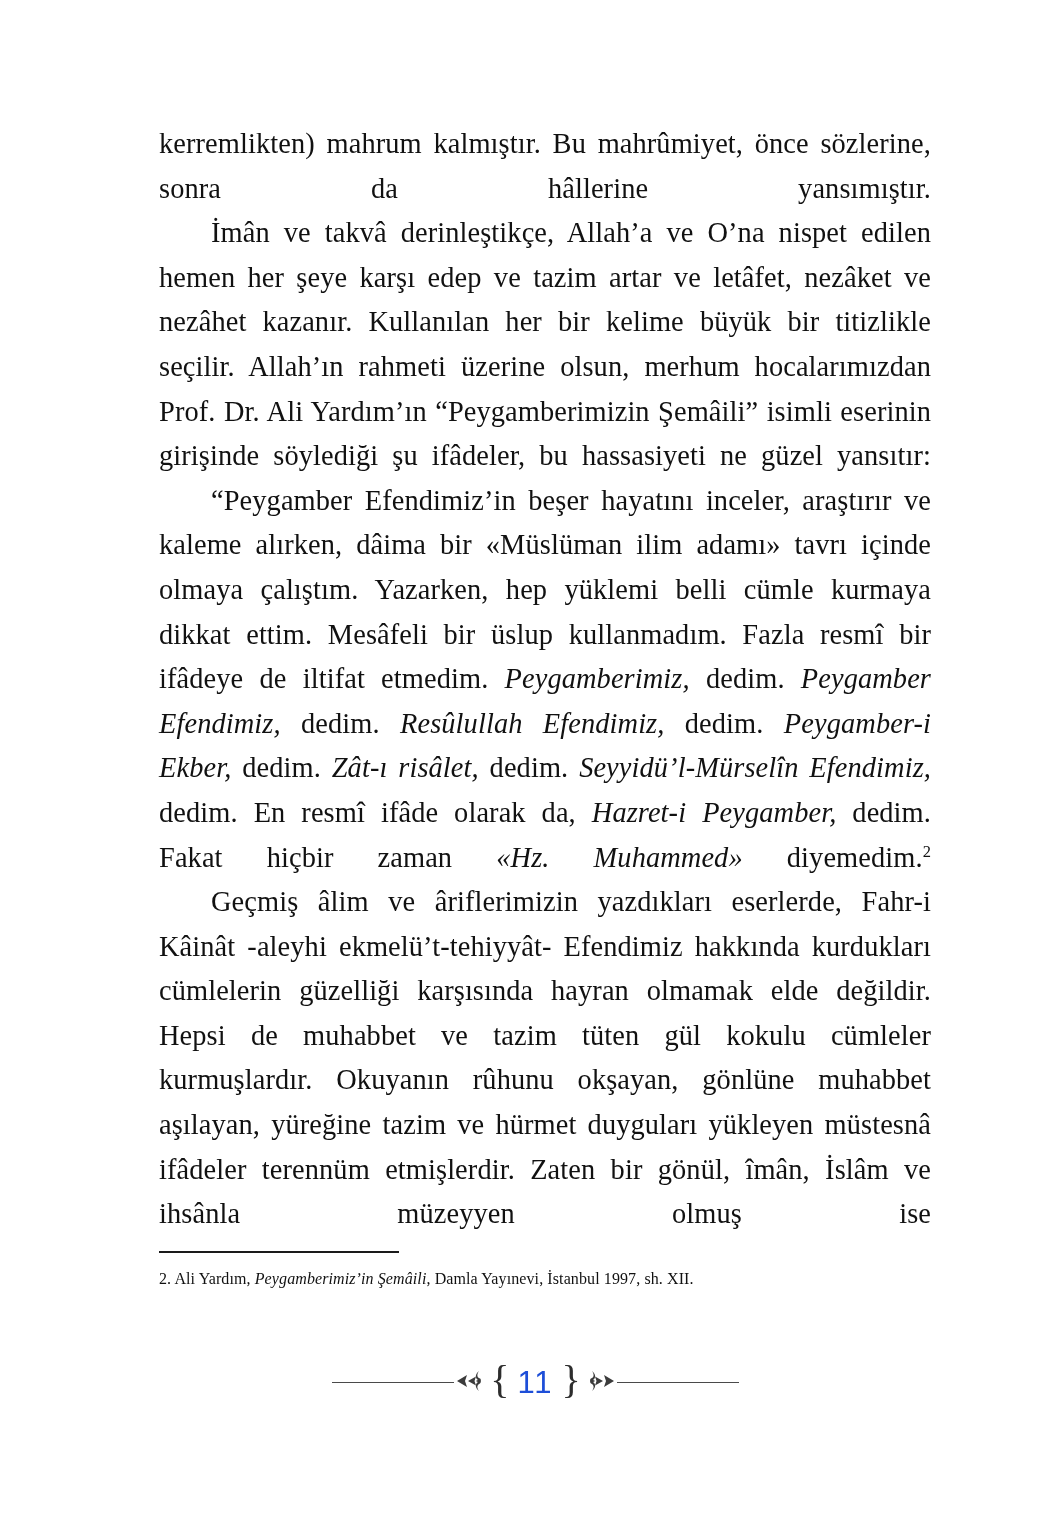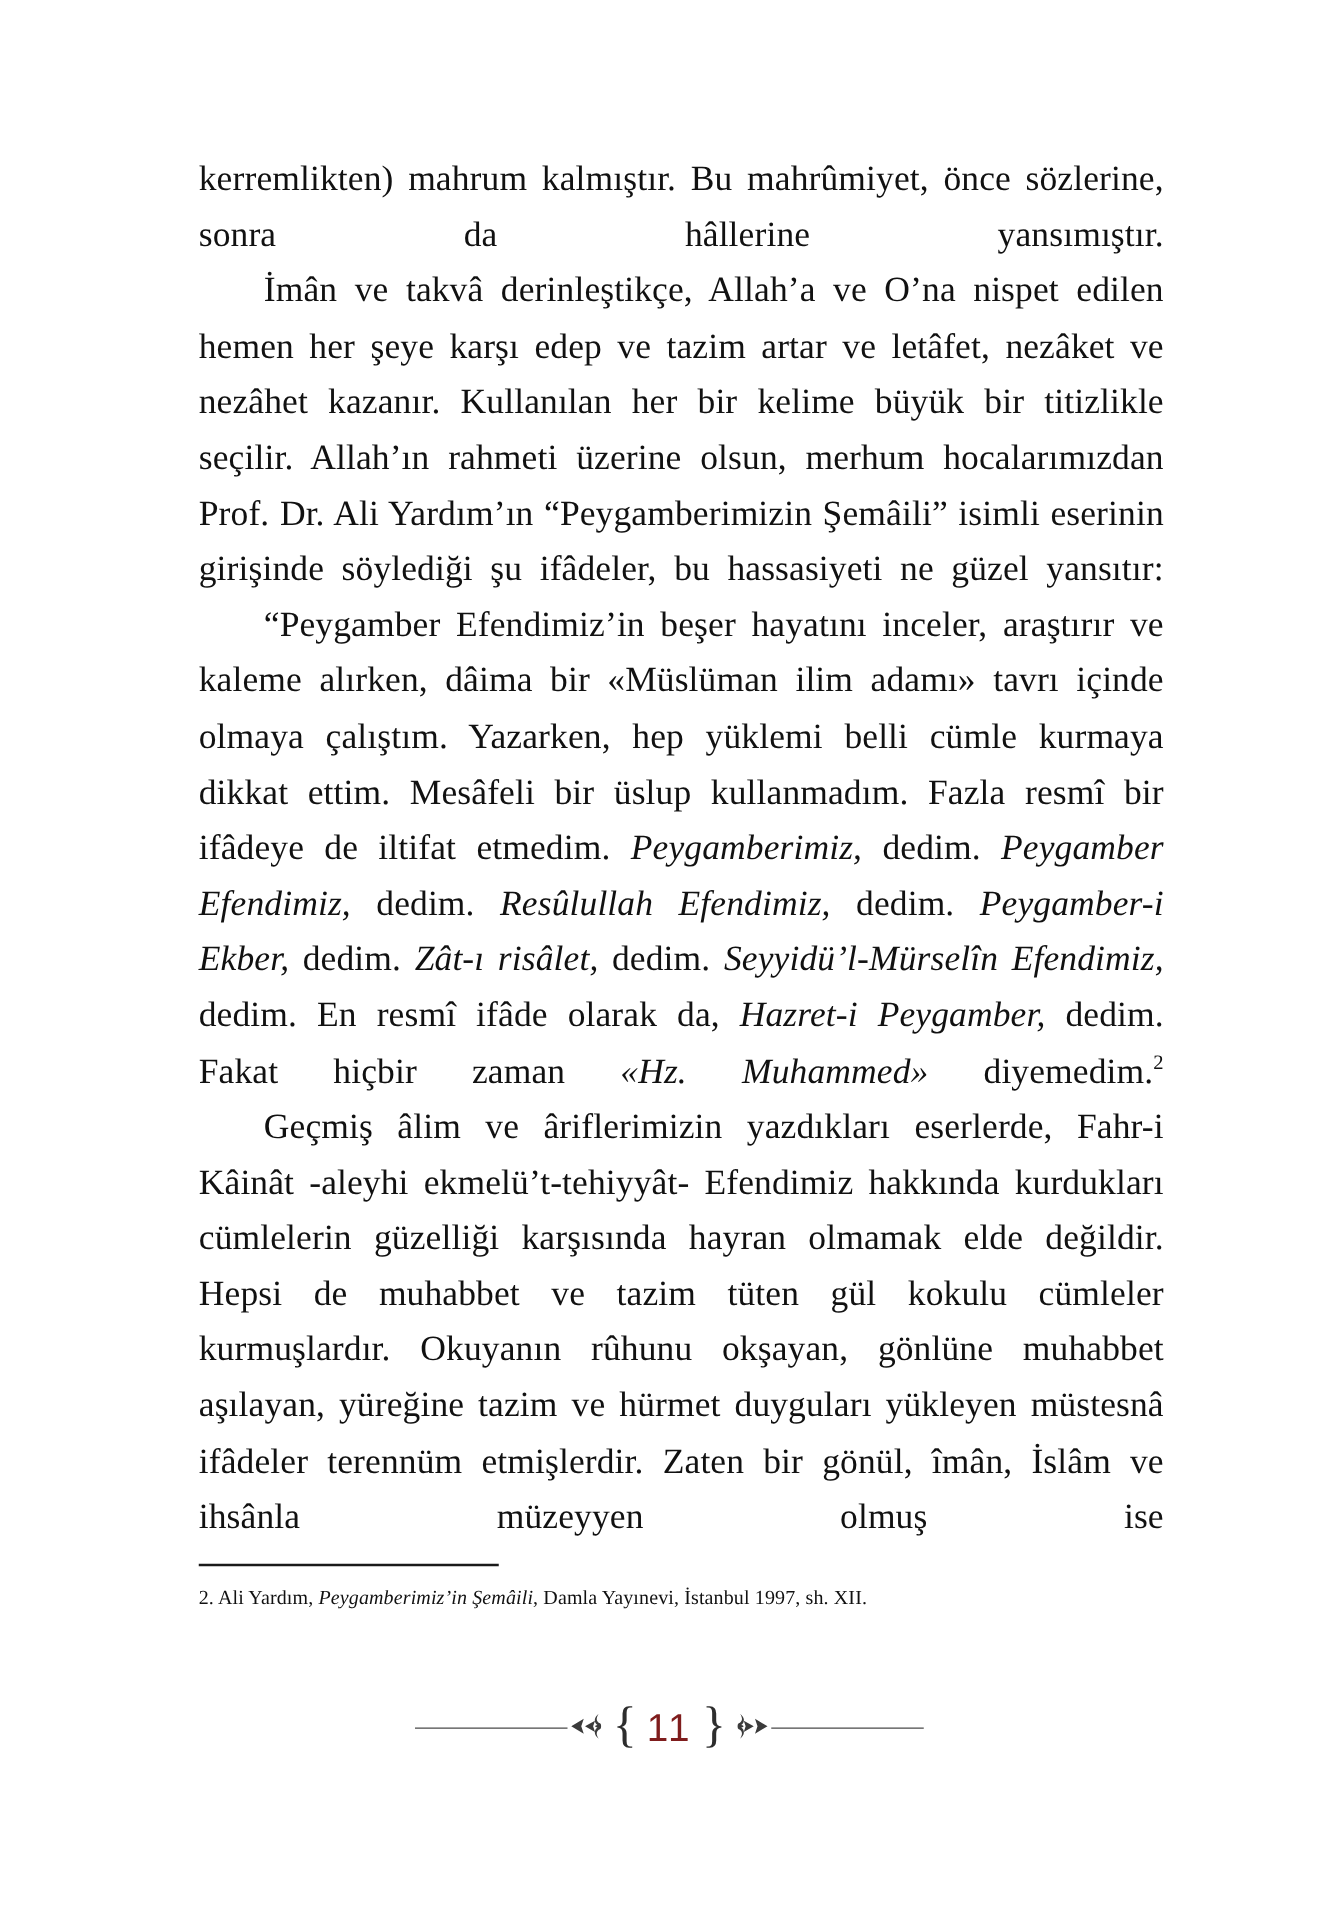--- a/index.html
+++ b/index.html
@@ -123,21 +123,21 @@
   .pn-brace {
     font-size: 40px;
     color: #2d2d2d;
     line-height: 1;
     font-family: "Liberation Serif", "DejaVu Serif", serif;
     transform: translateY(-2px);
   }
 
   #page-number {
     font-size: 31px;
-    color: #7f1d1d;
+    color: #1d4ed8;
     line-height: 1;
     padding: 0 8px;
     letter-spacing: 2px;
     font-family: "Liberation Sans", "DejaVu Sans", sans-serif;
   }
 
   .orn-svg { display:block; }
 </style>
 </head>
 <body>

